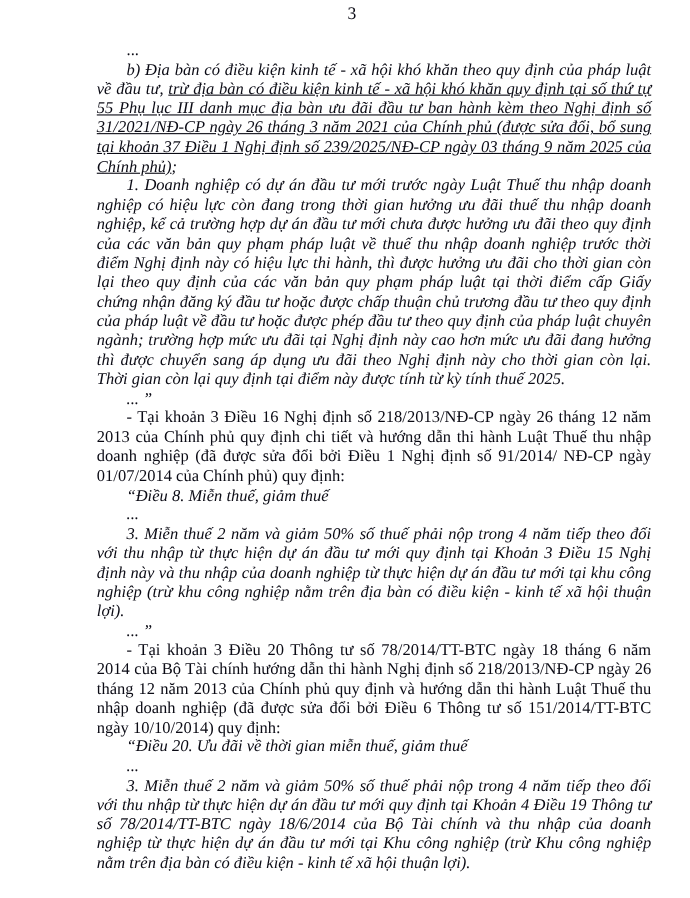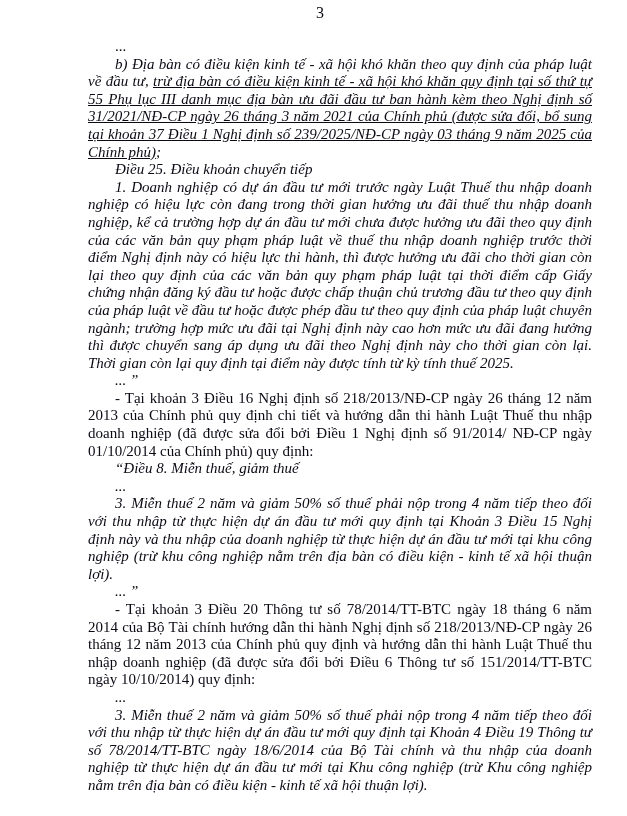--- a/index.html
+++ b/index.html
@@ -60,37 +60,37 @@
 <div class="page">
 
   <div class="page-number">3</div>
 
   <div class="content">
 
     <p class="line">...</p>
 
     <p class="para it"><span>b) Địa bàn có điều kiện kinh tế - xã hội khó khăn theo quy định của pháp luật về đầu tư, </span><span class="u">trừ địa bàn có điều kiện kinh tế - xã hội khó khăn quy định tại số thứ tự 55 Phụ lục III danh mục địa bàn ưu đãi đầu tư ban hành kèm theo Nghị định số 31/2021/NĐ-CP ngày 26 tháng 3 năm 2021 của Chính phủ (được sửa đổi, bổ sung tại khoản 37 Điều 1 Nghị định số 239/2025/NĐ-CP ngày 03 tháng 9 năm 2025 của Chính phủ)</span><span>;</span></p>
 
-    <p class="line it">Điều 25. Điều khoản chuyển tiếp</p>
 
     <p class="para it">1. Doanh nghiệp có dự án đầu tư mới trước ngày Luật Thuế thu nhập doanh nghiệp có hiệu lực còn đang trong thời gian hưởng ưu đãi thuế thu nhập doanh nghiệp, kể cả trường hợp dự án đầu tư mới chưa được hưởng ưu đãi theo quy định của các văn bản quy phạm pháp luật về thuế thu nhập doanh nghiệp trước thời điểm Nghị định này có hiệu lực thi hành, thì được hưởng ưu đãi cho thời gian còn lại theo quy định của các văn bản quy phạm pháp luật tại thời điểm cấp Giấy chứng nhận đăng ký đầu tư hoặc được chấp thuận chủ trương đầu tư theo quy định của pháp luật về đầu tư hoặc được phép đầu tư theo quy định của pháp luật chuyên ngành; trường hợp mức ưu đãi tại Nghị định này cao hơn mức ưu đãi đang hưởng thì được chuyển sang áp dụng ưu đãi theo Nghị định này cho thời gian còn lại. Thời gian còn lại quy định tại điểm này được tính từ kỳ tính thuế 2025.</p>
 
     <p class="line it">... ”</p>
 
-    <p class="para">- Tại khoản 3 Điều 16 Nghị định số 218/2013/NĐ-CP ngày 26 tháng 12 năm 2013 của Chính phủ quy định chi tiết và hướng dẫn thi hành Luật Thuế thu nhập doanh nghiệp (đã được sửa đổi bởi Điều 1 Nghị định số 91/2014/ NĐ-CP ngày 01/10/2014 của Chính phủ) quy định:</p>
+    <p class="para">- Tại khoản 3 Điều 16 Nghị định số 218/2013/NĐ-CP ngày 26 tháng 12 năm 2013 của Chính phủ quy định chi tiết và hướng dẫn thi hành Luật Thuế thu nhập doanh nghiệp (đã được sửa đổi bởi Điều 1 Nghị định số 91/2014/ NĐ-CP ngày 01/07/2014 của Chính phủ) quy định:</p>
 
     <p class="line it">“Điều 8. Miễn thuế, giảm thuế</p>
 
     <p class="line it">...</p>
 
     <p class="para it">3. Miễn thuế 2 năm và giảm 50% số thuế phải nộp trong 4 năm tiếp theo đối với thu nhập từ thực hiện dự án đầu tư mới quy định tại Khoản 3 Điều 15 Nghị định này và thu nhập của doanh nghiệp từ thực hiện dự án đầu tư mới tại khu công nghiệp (trừ khu công nghiệp nằm trên địa bàn có điều kiện - kinh tế xã hội thuận lợi).</p>
 
     <p class="line it">... ”</p>
 
     <p class="para">- Tại khoản 3 Điều 20 Thông tư số 78/2014/TT-BTC ngày 18 tháng 6 năm 2014 của Bộ Tài chính hướng dẫn thi hành Nghị định số 218/2013/NĐ-CP ngày 26 tháng 12 năm 2013 của Chính phủ quy định và hướng dẫn thi hành Luật Thuế thu nhập doanh nghiệp (đã được sửa đổi bởi Điều 6 Thông tư số 151/2014/TT-BTC ngày 10/10/2014) quy định:</p>
 
+    <p class="line it">“Điều 20. Ưu đãi về thời gian miễn thuế, giảm thuế</p>
 
     <p class="line it">...</p>
 
     <p class="para it">3. Miễn thuế 2 năm và giảm 50% số thuế phải nộp trong 4 năm tiếp theo đối với thu nhập từ thực hiện dự án đầu tư mới quy định tại Khoản 4 Điều 19 Thông tư số 78/2014/TT-BTC ngày 18/6/2014 của Bộ Tài chính và thu nhập của doanh nghiệp từ thực hiện dự án đầu tư mới tại Khu công nghiệp (trừ Khu công nghiệp nằm trên địa bàn có điều kiện - kinh tế xã hội thuận lợi).</p>
 
   </div>
 </div>
 
 </body></html>

